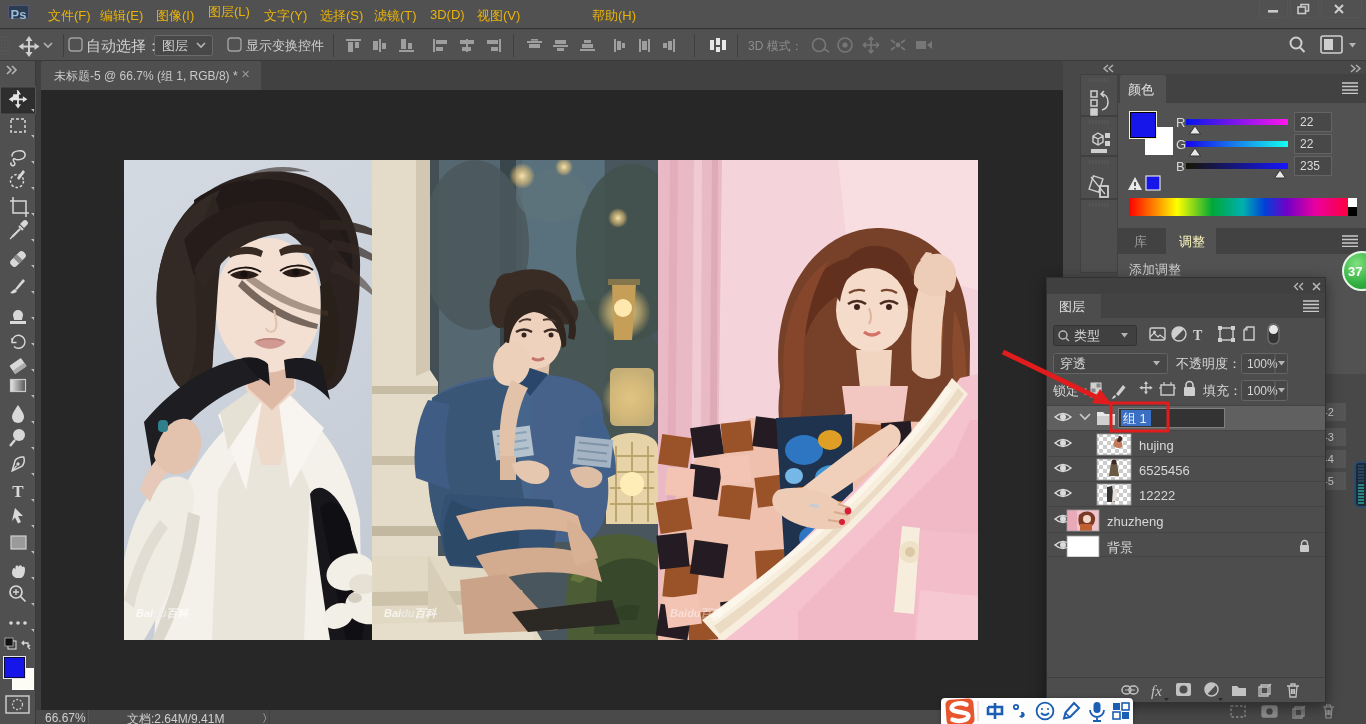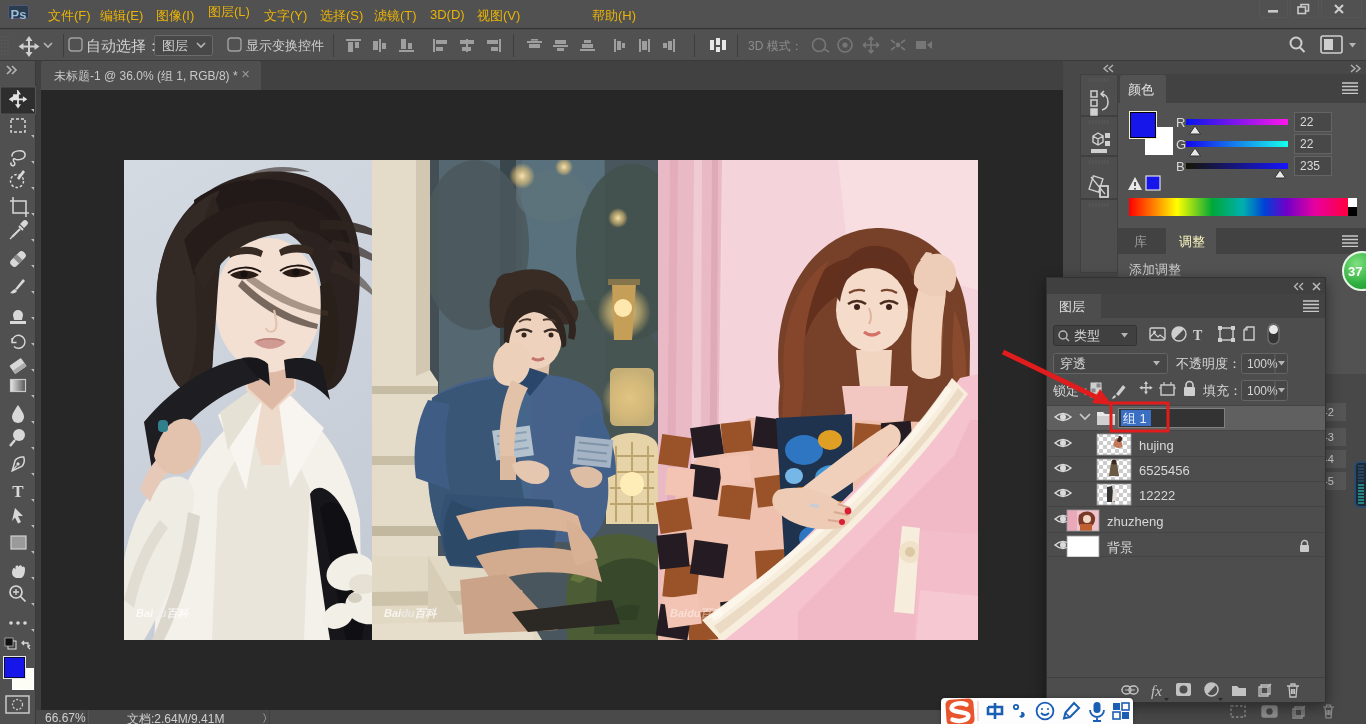--- a/index.html
+++ b/index.html
@@ -263,21 +263,21 @@
   <circle cx="17.5" cy="643.5" r="5" fill="none" stroke="#c9c9c9" stroke-width="1.3" stroke-dasharray="2 1.6"></circle>
 
   <g fill="#bdbdbd">
     <path d="M31,48 l3,0 0,3 Z M31,74 l3,0 0,3 Z M31,100 l3,0 0,3 Z M31,126 l3,0 0,3 Z M31,152 l3,0 0,3 Z M31,178 l3,0 0,3 Z M31,204 l3,0 0,3 Z M31,230 l3,0 0,3 Z M31,256 l3,0 0,3 Z M31,282 l3,0 0,3 Z M31,308 l3,0 0,3 Z M31,334 l3,0 0,3 Z M31,360 l3,0 0,3 Z M31,386 l3,0 0,3 Z M31,412 l3,0 0,3 Z M31,438 l3,0 0,3 Z M31,464 l3,0 0,3 Z M31,490 l3,0 0,3 Z M31,516 l3,0 0,3 Z M31,542 l3,0 0,3 Z M31,568 l3,0 0,3 Z"></path>
   </g>
 </svg>
 </div>
 
 <div class="abs" id="tabbar" style="left:36px;top:61px;width:1027px;height:29px;background:#414141;">
   <div class="abs" style="left:5px;top:0px;width:220px;height:29px;background:#4f4f4f;border-radius:2px 2px 0 0;">
-    <span class="abs" style="left:13px;top:7px;font-size:12px;color:#c9c9c9;white-space:nowrap;">未标题-1 @ 36.0% (组 1, RGB/8) *</span>
+    <span class="abs" style="left:13px;top:7px;font-size:12px;color:#c9c9c9;white-space:nowrap;">未标题-5 @ 66.7% (组 1, RGB/8) *</span>
     <span class="abs" style="left:200px;top:7px;font-size:11px;color:#9a9a9a;">✕</span>
   </div>
 </div>
 <div class="abs" style="left:36px;top:90px;width:5px;height:620px;background:#3e3e3e;"></div>
 <div class="abs" id="canvas" style="left:41px;top:90px;width:1022px;height:620px;background:#272727;"></div>
 <div class="abs" id="statusbar" style="left:36px;top:710px;width:1027px;height:14px;background:#4a4a4a;">
   <div class="abs" style="left:50px;top:0;width:1px;height:14px;background:#404040;"></div>
   <div class="abs" style="left:52px;top:0;width:1px;height:14px;background:#565656;"></div>
   <div class="abs" style="left:233px;top:0;width:1px;height:14px;background:#404040;"></div>
   <span class="abs" style="left:9px;top:1px;font-size:12px;color:#d0d0d0;">66.67%</span>

